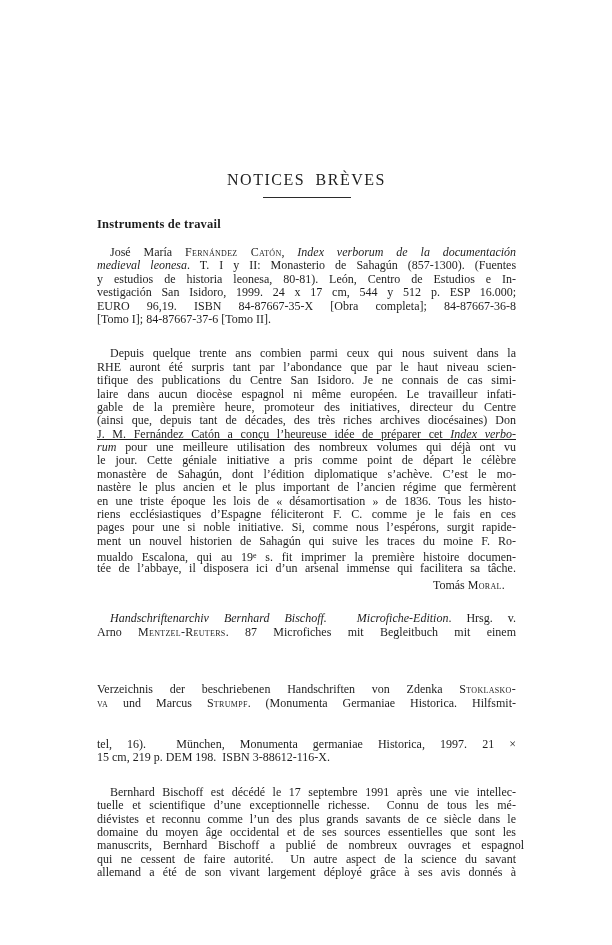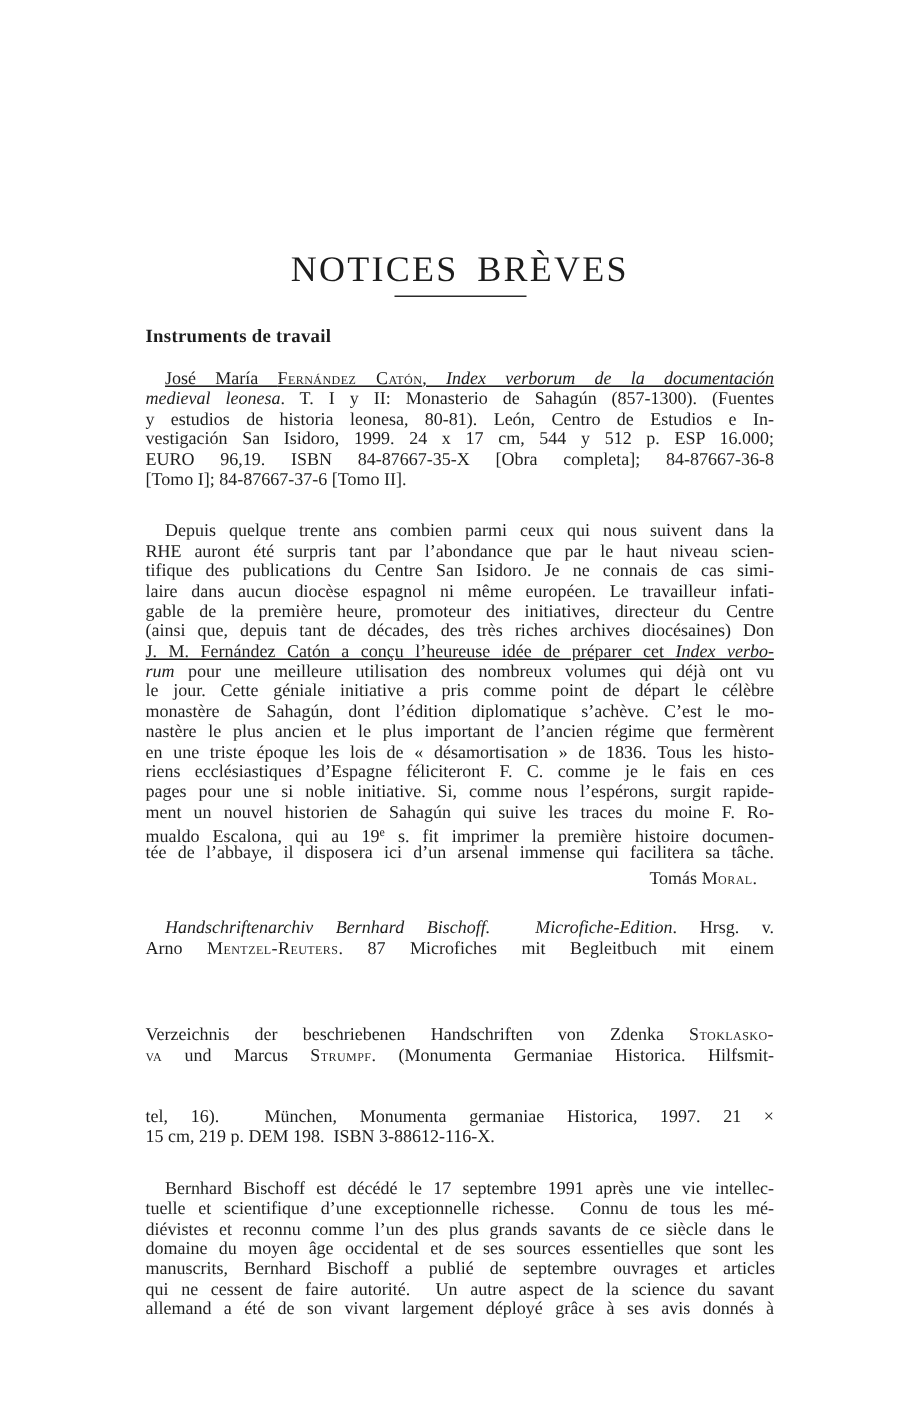--- a/index.html
+++ b/index.html
@@ -10,21 +10,21 @@
     color: var(--ink, #1d1d1d);
     overflow: hidden;
   }
   .page {
     box-sizing: border-box;
     width: 612px; height: 945px;
     padding: 170px 96px 0 97px;
   }
   h1.title {
     margin: 0;
-    font-size: 24px; line-height: 20px;
+    font-size: 16px; line-height: 20px;
     font-weight: 400;
     text-align: center;
     letter-spacing: 1.5px;
     word-spacing: 5px;
   }
   .rule {
     width: 88px; height: 1px;
     background: #2b2b2b;
     margin: 7px auto 0;
   }
@@ -57,21 +57,21 @@
 
 <div class="page">
   <header>
     <h1 class="title">NOTICES BRÈVES</h1>
     <div class="rule"></div>
   </header>
   <h2 class="heading">Instruments de travail</h2>
   <main class="notices">
       <section class="notice">
         <div class="para">
-          <div class="line j ind" style="word-spacing: 9.85px; text-decoration: underline;"><span class="m"><span class="n">José María </span><span class="sc">Fernández Catón</span><span class="n">, </span><span class="i">Index verborum de la documentación</span></span></div>
+          <div class="line j ind" style="word-spacing: 9.85px;"><span class="m"><span class="n">José María </span><span class="sc">Fernández Catón</span><span class="n">, </span><span class="i">Index verborum de la documentación</span></span></div>
           <div class="line j" style="word-spacing: 6.99px;"><span class="m"><span class="i">medieval leonesa</span><span class="n">. T. I y II: Monasterio de Sahagún (857-1300). (Fuentes</span></span></div>
           <div class="line j" style="word-spacing: 7.91px;"><span class="m"><span class="n">y estudios de historia leonesa, 80-81). León, Centro de Estudios e In-</span></span></div>
           <div class="line j" style="word-spacing: 6.78px;"><span class="m"><span class="n">vestigación San Isidoro, 1999. 24 x 17 cm, 544 y 512 p. ESP 16.000;</span></span></div>
           <div class="line j" style="word-spacing: 14.17px;"><span class="m"><span class="n">EURO 96,19. ISBN 84-87667-35-X [Obra completa]; 84-87667-36-8</span></span></div>
           <div class="line"><span class="m"><span class="n">[Tomo I]; 84-87667-37-6 [Tomo II].</span></span></div>
         </div>
         <div class="para">
           <div class="line j ind" style="word-spacing: 5.67px;"><span class="m"><span class="n">Depuis quelque trente ans combien parmi ceux qui nous suivent dans la</span></span></div>
           <div class="line j" style="word-spacing: 5.59px;"><span class="m"><span class="n">RHE auront été surpris tant par l’abondance que par le haut niveau scien-</span></span></div>
           <div class="line j" style="word-spacing: 5.73px;"><span class="m"><span class="n">tifique des publications du Centre San Isidoro. Je ne connais de cas simi-</span></span></div>
@@ -99,19 +99,19 @@
           <div class="line j" style="word-spacing: 13.74px; margin-top: 44px;"><span class="m"><span class="n">Verzeichnis der beschriebenen Handschriften von Zdenka </span><span class="sc">Stoklasko-</span></span></div>
           <div class="line j" style="word-spacing: 11.92px;"><span class="m"><span class="sc">va</span><span class="n"> und Marcus </span><span class="sc">Strumpf</span><span class="n">. (Monumenta Germaniae Historica. Hilfsmit-</span></span></div>
           <div class="line j" style="word-spacing: 12.11px; margin-top: 28px;"><span class="m"><span class="n">tel, 16).  München, Monumenta germaniae Historica, 1997. 21 ×</span></span></div>
           <div class="line"><span class="m"><span class="n">15 cm, 219 p. DEM 198.  ISBN 3-88612-116-X.</span></span></div>
         </div>
         <div class="para">
           <div class="line j ind" style="word-spacing: 4.55px;"><span class="m"><span class="n">Bernhard Bischoff est décédé le 17 septembre 1991 après une vie intellec-</span></span></div>
           <div class="line j" style="word-spacing: 5.49px;"><span class="m"><span class="n">tuelle et scientifique d’une exceptionnelle richesse.  Connu de tous les mé-</span></span></div>
           <div class="line j" style="word-spacing: 4.06px;"><span class="m"><span class="n">diévistes et reconnu comme l’un des plus grands savants de ce siècle dans le</span></span></div>
           <div class="line j" style="word-spacing: 4.59px;"><span class="m"><span class="n">domaine du moyen âge occidental et de ses sources essentielles que sont les</span></span></div>
-          <div class="line j" style="word-spacing: 7.7px;"><span class="m"><span class="n">manuscrits, Bernhard Bischoff a publié de septembre ouvrages et articles</span></span></div>
+          <div class="line j" style="word-spacing: 7.7px;"><span class="m"><span class="n">manuscrits, Bernhard Bischoff a publié de nombreux ouvrages et espagnol</span></span></div>
           <div class="line j" style="word-spacing: 5.44px;"><span class="m"><span class="n">qui ne cessent de faire autorité.  Un autre aspect de la science du savant</span></span></div>
           <div class="line j" style="word-spacing: 5.26px;"><span class="m"><span class="n">allemand a été de son vivant largement déployé grâce à ses avis donnés à</span></span></div>
         </div>
       </section>
     </main>
 </div>
 
 </body></html>

